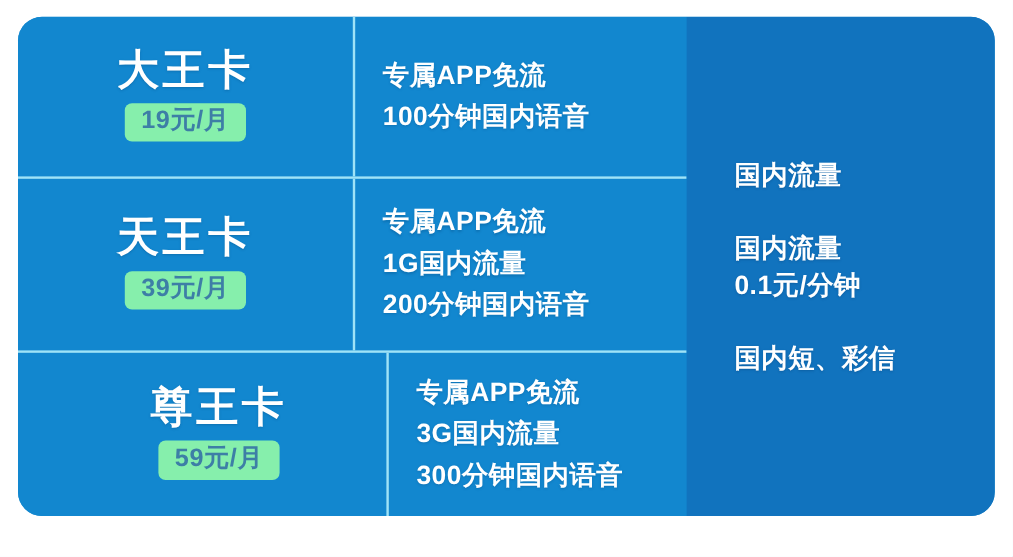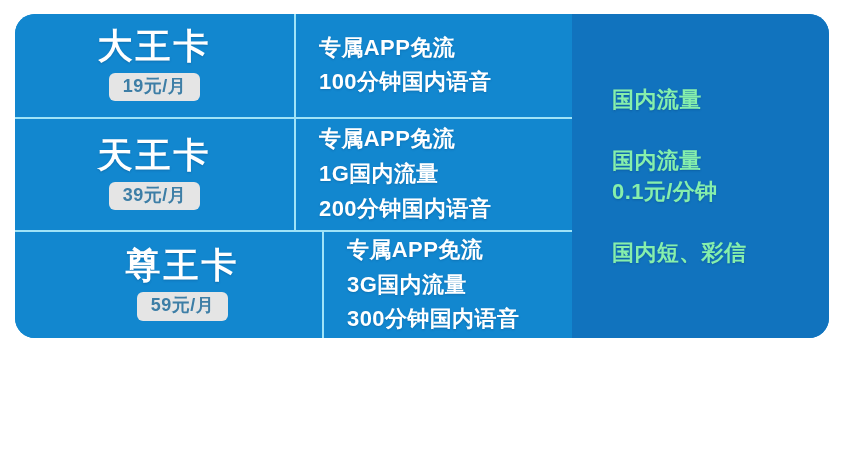--- a/index.html
+++ b/index.html
@@ -18,21 +18,21 @@
     height: 464px;
     background: #ffffff;
   }
 
   
   .card {
     position: absolute;
     left: 15px;
     top: 14px;
     width: 814px;
-    height: 324px;
+    height: 416px;
     border-radius: 20px;
     overflow: hidden;
     display: flex;
     background: #1287cf;
   }
 
   
   .left-block {
     position: relative;
     width: 557px;
@@ -69,23 +69,23 @@
     font-size: 35px;
     font-weight: bold;
     color: #ffffff;
     letter-spacing: 3px;
     line-height: 1.15;
     text-shadow: 0 1px 2px rgba(0,60,110,.30);
   }
 
   .price-badge {
     margin-top: 7px;
-    background: #e5e5e5;
+    background: #86efac;
     color: #3d7ea6;
-    font-size: 18px;
+    font-size: 21px;
     font-weight: bold;
     border-radius: 6px;
     padding: 2px 14px 4px 14px;
     line-height: 1.25;
     letter-spacing: .5px;
   }
 
   
   .col-benefits {
     flex: 1;
@@ -114,21 +114,21 @@
     justify-content: center;
     padding-left: 40px;
   }
 
   .rate-group { margin-bottom: 30px; }
   .rate-group:last-child { margin-bottom: 0; }
 
   .rate-line {
     font-size: 22px;
     font-weight: bold;
-    color: #86efac;
+    color: #ffffff;
     line-height: 1.42;
     letter-spacing: .4px;
     text-shadow: 0 1px 2px rgba(0,50,100,.30);
     white-space: nowrap;
   }
 </style>
 </head>
 <body>
 
 <div id="stage">

